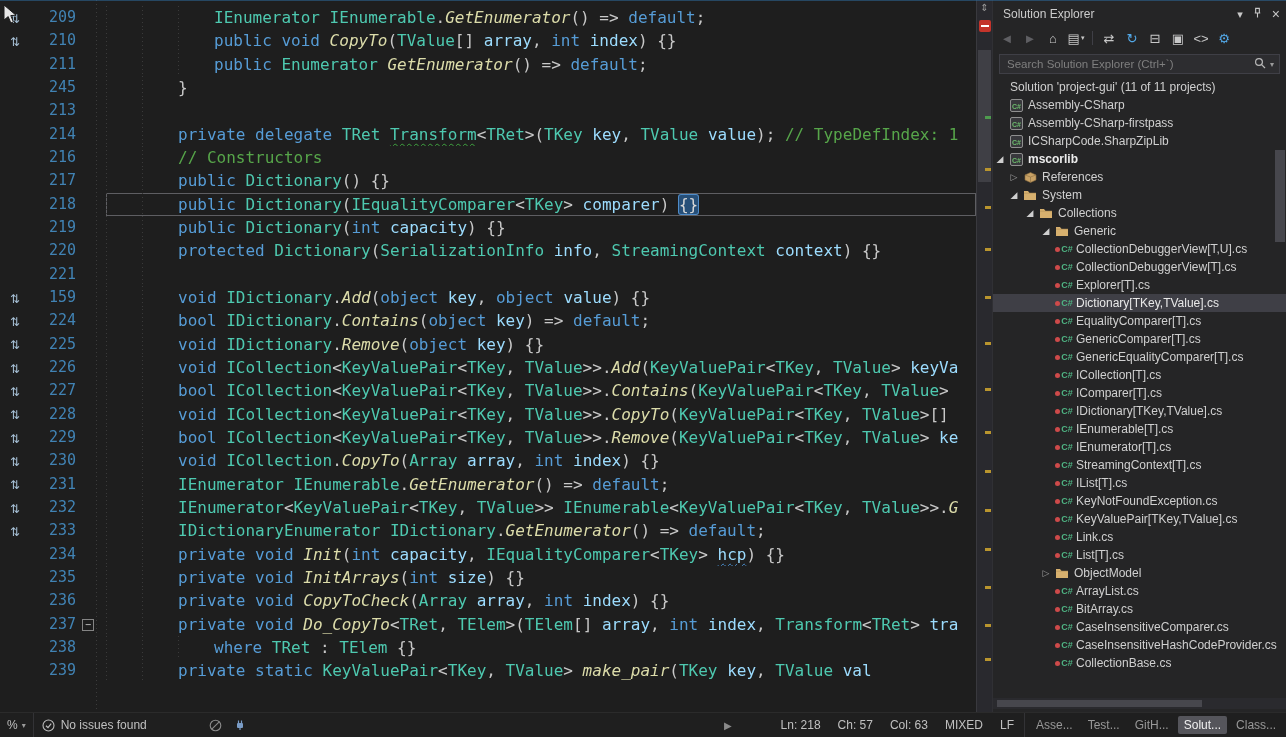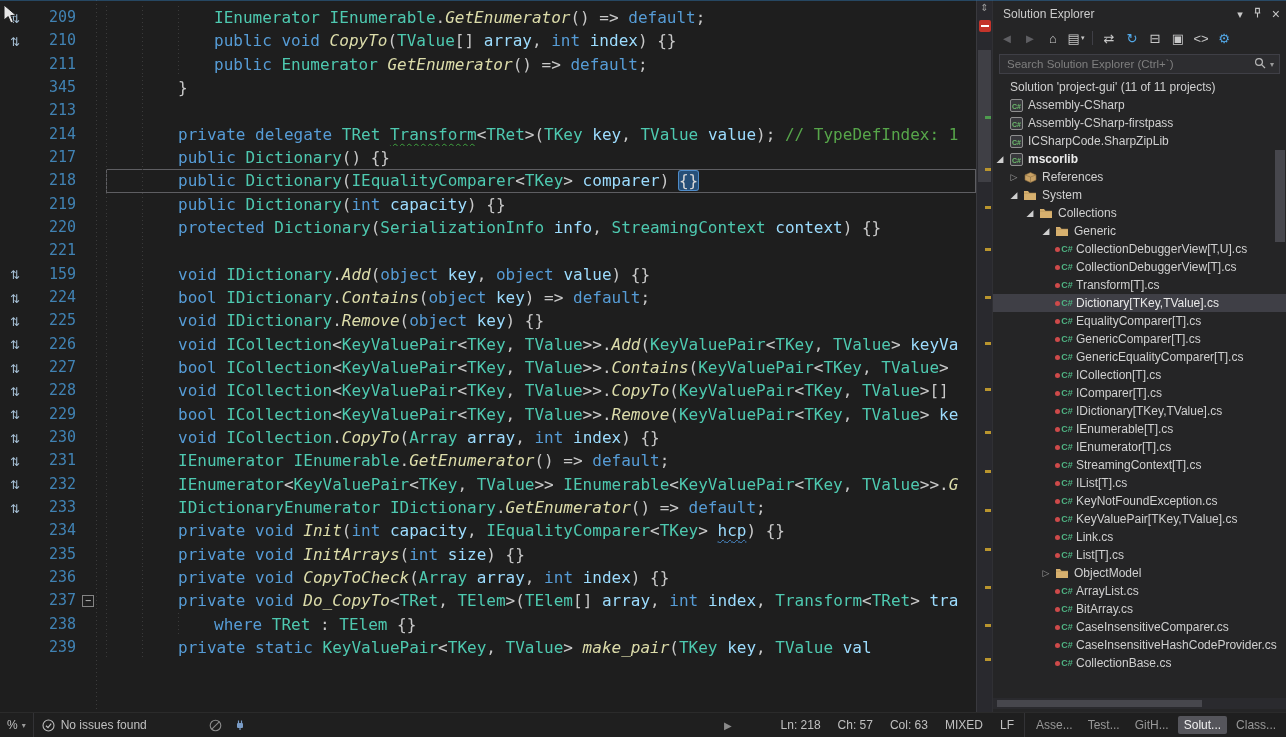--- a/index.html
+++ b/index.html
@@ -115,35 +115,41 @@
           <span class="ln-code" style="padding-left: 108px;"><i class="guide" style="left: 0px;"></i><i class="guide" style="left: 36px;"></i><i class="guide" style="left: 72px;"></i><span class="tk k">public</span><span class="tk x"> </span><span class="tk k">void</span><span class="tk x"> </span><span class="tk m">CopyTo</span><span class="tk x">(</span><span class="tk t">TValue</span><span class="tk x">[] </span><span class="tk p">array</span><span class="tk x">, </span><span class="tk k">int</span><span class="tk x"> </span><span class="tk p">index</span><span class="tk x">) {}</span></span>
         </div>
         <div class="line">
           <span class="ln-ico"></span>
           <span class="ln-num">211</span>
           <span class="ln-fold"></span>
           <span class="ln-code" style="padding-left: 108px;"><i class="guide" style="left: 0px;"></i><i class="guide" style="left: 36px;"></i><i class="guide" style="left: 72px;"></i><span class="tk k">public</span><span class="tk x"> </span><span class="tk t">Enumerator</span><span class="tk x"> </span><span class="tk m">GetEnumerator</span><span class="tk x">() =&gt; </span><span class="tk k">default</span><span class="tk x">;</span></span>
         </div>
         <div class="line">
           <span class="ln-ico"></span>
-          <span class="ln-num">345</span>
+          <span class="ln-num">245</span>
           <span class="ln-fold"></span>
           <span class="ln-code" style="padding-left: 72px;"><i class="guide" style="left: 0px;"></i><i class="guide" style="left: 36px;"></i><span class="tk x">}</span></span>
         </div>
         <div class="line">
           <span class="ln-ico"></span>
           <span class="ln-num">213</span>
           <span class="ln-fold"></span>
           <span class="ln-code" style="padding-left: 72px;"><i class="guide" style="left: 0px;"></i><i class="guide" style="left: 36px;"></i></span>
         </div>
         <div class="line">
           <span class="ln-ico"></span>
           <span class="ln-num">214</span>
           <span class="ln-fold"></span>
           <span class="ln-code" style="padding-left: 72px;"><i class="guide" style="left: 0px;"></i><i class="guide" style="left: 36px;"></i><span class="tk k">private</span><span class="tk x"> </span><span class="tk k">delegate</span><span class="tk x"> </span><span class="tk t">TRet</span><span class="tk x"> </span><span class="tk t sqg">Transform</span><span class="tk x">&lt;</span><span class="tk t">TRet</span><span class="tk x">&gt;(</span><span class="tk t">TKey</span><span class="tk x"> </span><span class="tk p">key</span><span class="tk x">, </span><span class="tk t">TValue</span><span class="tk x"> </span><span class="tk p">value</span><span class="tk x">); </span><span class="tk c">// TypeDefIndex: 1</span></span>
+        </div>
+        <div class="line">
+          <span class="ln-ico"></span>
+          <span class="ln-num">216</span>
+          <span class="ln-fold"></span>
+          <span class="ln-code" style="padding-left: 72px;"><i class="guide" style="left: 0px;"></i><i class="guide" style="left: 36px;"></i><span class="tk c">// Constructors</span></span>
         </div>
         <div class="line">
           <span class="ln-ico"></span>
           <span class="ln-num">217</span>
           <span class="ln-fold"></span>
           <span class="ln-code" style="padding-left: 72px;"><i class="guide" style="left: 0px;"></i><i class="guide" style="left: 36px;"></i><span class="tk k">public</span><span class="tk x"> </span><span class="tk t">Dictionary</span><span class="tk x">() {}</span></span>
         </div>
         <div class="line cur">
           <span class="ln-ico"></span>
           <span class="ln-num">218</span>
@@ -435,21 +441,21 @@
             <i class="dot"></i>
             <b class="cstag">C#</b>
           </span>
           <span class="tr-label">CollectionDebuggerView[T].cs</span>
         </div>
         <div class="tr-row" style="padding-left: 62px;">
           <span class="tr-icon">
             <i class="dot"></i>
             <b class="cstag">C#</b>
           </span>
-          <span class="tr-label">Transform[T].cs</span>
+          <span class="tr-label">Explorer[T].cs</span>
         </div>
         <div class="tr-row sel" style="padding-left: 62px;">
           <span class="tr-icon">
             <i class="dot"></i>
             <b class="cstag">C#</b>
           </span>
           <span class="tr-label">Dictionary[TKey,TValue].cs</span>
         </div>
         <div class="tr-row" style="padding-left: 62px;">
           <span class="tr-icon">

